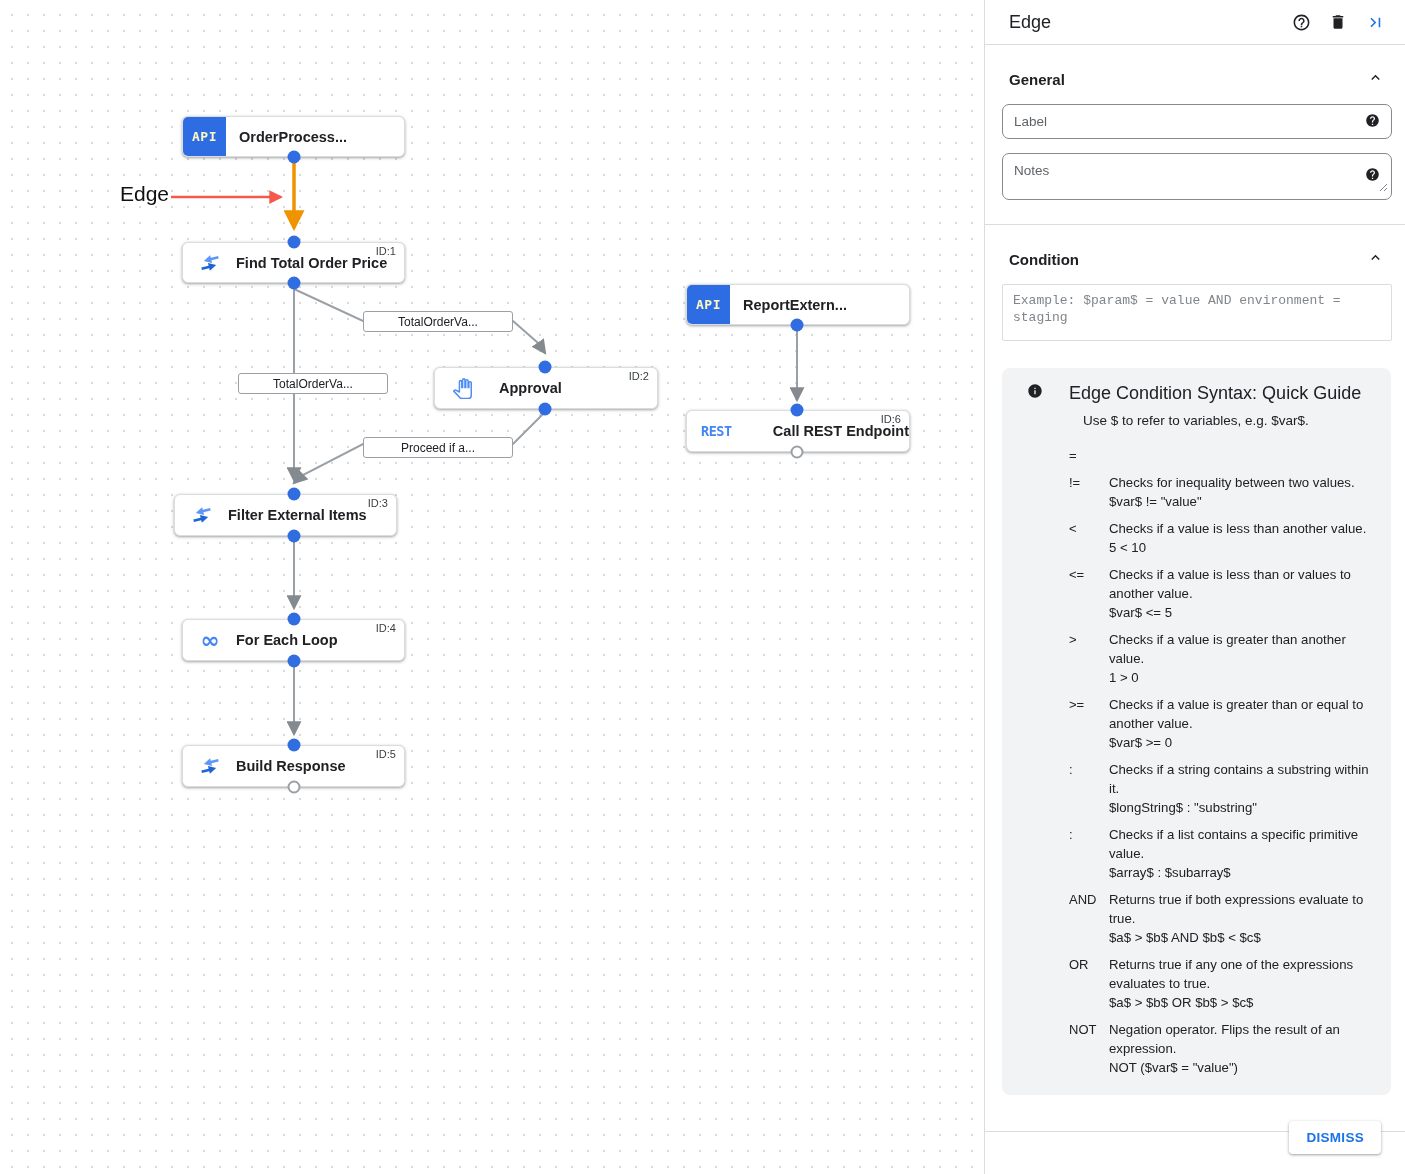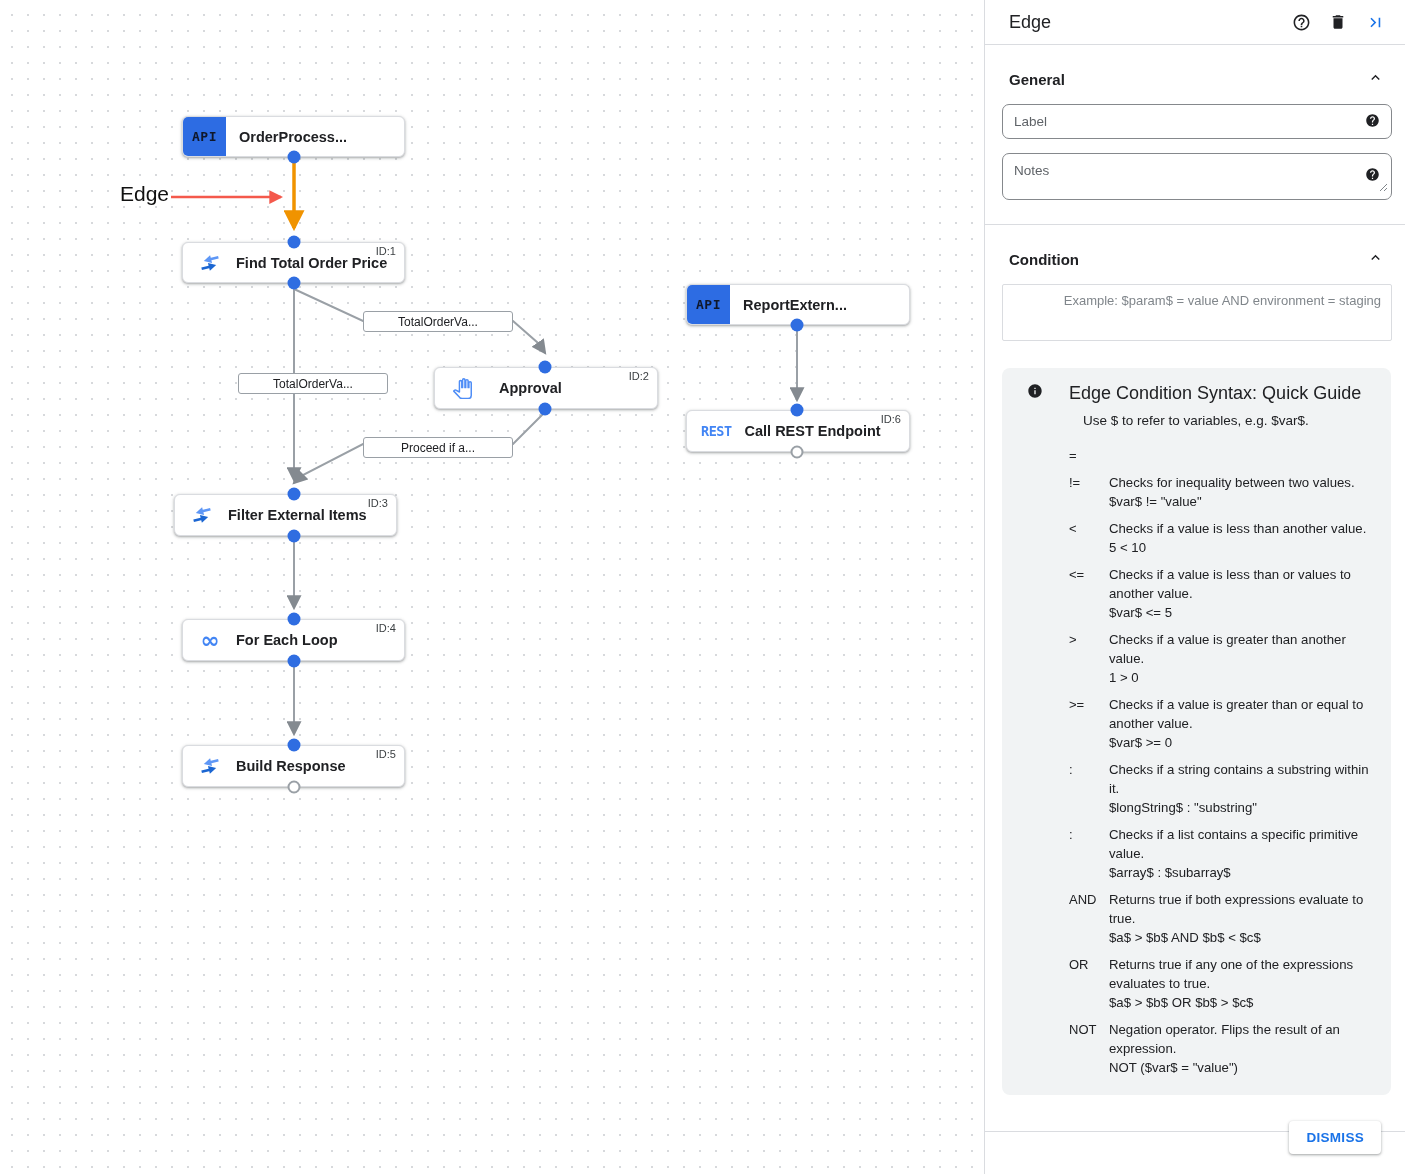--- a/index.html
+++ b/index.html
@@ -15,21 +15,21 @@
 
   .node { position:absolute; width:223px; height:41px; background:#fff;
     border:1px solid #dadce0; border-radius:6px; z-index:2;
     display:flex; align-items:center;
     box-shadow:0 1px 2px rgba(60,64,67,.30), 0 1px 3px 1px rgba(60,64,67,.15); }
   .node .title { font-size:14.5px; font-weight:700; color:#202124; white-space:nowrap; }
   .node-id { position:absolute; top:2px; right:8px; font-size:11px; color:#3c4043; font-weight:400; }
   .node.task { padding-left:14px; gap:13px; }
   .node.trigger { padding-left:0; gap:13px; }
   .api-badge { width:43px; height:100%; background:#2d6ce3; border-radius:5px 0 0 5px;
-    display:flex; align-items:center; justify-content:center; color:#0f172a;
+    display:flex; align-items:center; justify-content:center; color:#fef9c3;
     font-family:"DejaVu Sans Mono", monospace; font-weight:700; font-size:13px; letter-spacing:.5px; }
   .rest-badge { color:#4285f4; font-family:"DejaVu Sans Mono", monospace; font-weight:700;
     font-size:13.5px; letter-spacing:-0.5px; }
   .icon-box { width:26px; display:flex; align-items:center; justify-content:center; }
   .infinity { color:#4285f4; font-size:23px; font-weight:700; line-height:20px;
     font-family:"DejaVu Sans", sans-serif; }
 
   .dot { position:absolute; width:13px; height:13px; border-radius:50%;
     background:#2f6de1; transform:translate(-50%,-50%); z-index:3; }
   .dot.open { background:#fff; border:2px solid #9aa0a6; width:13px; height:13px; }
@@ -64,22 +64,22 @@
   .field textarea { resize:none; height:45px; }
   .field input::placeholder, .field textarea::placeholder { color:#5f6368; }
   .field .q { position:absolute; right:11px; top:8px; }
   .field.notes { margin-top:14px; }
   .notes-resize { position:absolute; right:3px; bottom:3px; }
 
   .divider { border-top:1px solid #dadce0; margin:24px -14px 0 -17px; }
 
   .cond-box { width:390px; height:57px; border:1px solid #dadce0; border-radius:2px;
     padding:7px 10px; }
-  .cond-box .ph { font-family:Liberation Sans, sans-serif; font-size:13px;
-    color:#80868b; line-height:17px;text-align:right; }
+  .cond-box .ph { font-family:Liberation Mono, monospace; font-size:13px;
+    color:#80868b; line-height:17px; }
 
   .guide { margin-top:27px; background:#f1f3f4; border-radius:8px;
     padding:15px 16px 18px 25px; }
   .guide-head { display:grid; grid-template-columns:42px 1fr; align-items:start; }
   .guide-title { font-size:18px; color:#202124; line-height:21px; }
   .guide-intro { font-size:13.5px; color:#202124; margin:9px 0 18px 14px; grid-column:2; }
   .g-row { display:grid; grid-template-columns:40px 1fr; margin:0 0 8px 42px; }
   .g-op { font-size:13px; color:#202124; line-height:19px; }
   .g-desc, .g-ex { display:block; font-size:13.2px; color:#202124; line-height:19px; }
 
@@ -158,21 +158,21 @@
           </svg>
       </span>
       <span class="title">Approval</span>
     </div>
 
     <div class="node trigger" style="left:686px;top:284px;width:224px;">
       <span class="api-badge">API</span>
       <span class="title">ReportExtern...</span>
     </div>
 
-    <div class="node task" style="left:686px;top:410px;width:224px;height:42px;">
+    <div class="node task" style="left:686px;top:410px;width:224px;height:42px;justify-content:space-between;">
       <span class="node-id">ID:6</span>
       <span class="rest-badge">REST</span>
       <span class="title">Call REST Endpoint</span>
     </div>
 
     <div class="node task" style="left:174px;top:494px;height:42px;">
       <span class="node-id">ID:3</span>
       <span class="icon-box">
         <svg width="22" height="20" viewBox="0 0 22 20">
             <g transform="rotate(-14 11 10)">

